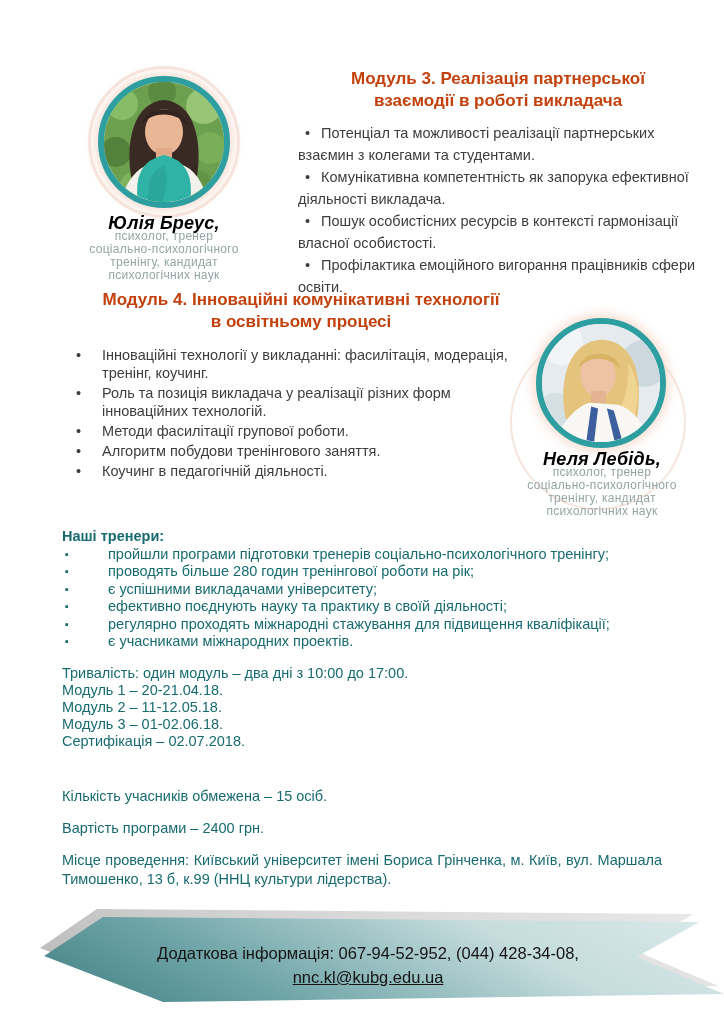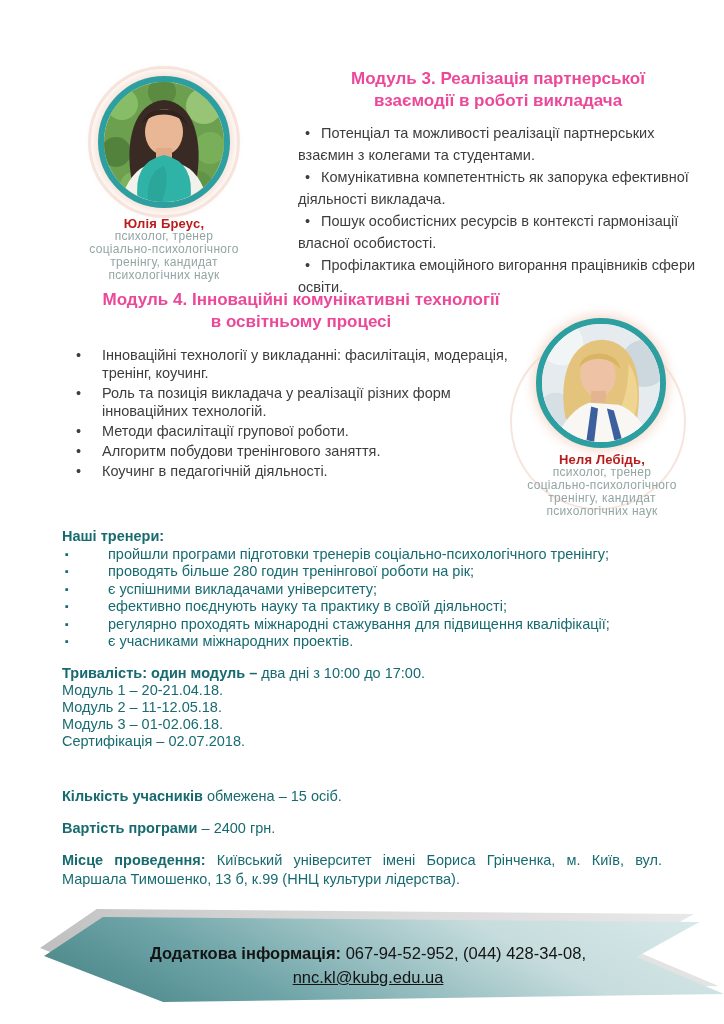--- a/index.html
+++ b/index.html
@@ -25,44 +25,44 @@
     background:#dfe7ea;
   }
   .photo1 { left:98px; top:76px; width:132px; height:132px; }
   .photo2 { left:536px; top:318px; width:130px; height:130px; }
   .photo svg { display:block; width:100%; height:100%; }
 
   
   .caption { position:absolute; width:200px; text-align:center; line-height:13px; }
   .caption1 { left:64px; top:217px; }
   .caption2 { left:502px; top:453px; }
-  .caption .cap-name { font-weight:bold; font-size:13px; color:#b91c1c; letter-spacing:.2px; }
+  .caption .cap-name { font-weight:bold; font-style:italic; font-size:18px; color:#000000; letter-spacing:.2px; }
   .caption .cap-line { font-size:12px; color:#93a5a3; letter-spacing:.3px; }
 
   
-  .module-head { font-weight:bold; font-size:17px; line-height:22px; text-align:center; color:#ec4899; }
+  .module-head { font-weight:bold; font-size:17px; line-height:22px; text-align:center; color:#c2410c; }
   .m3-block { position:absolute; left:298px; top:68px; width:400px; }
   .m3-bullets { margin-top:11px; font-size:14.5px; line-height:21.5px; }
   .m3-item { margin-bottom:1px; }
   .m3-item::before { content:"•"; margin:0 11px 0 7px; }
 
   .m4-block { position:absolute; left:58px; top:289px; width:486px; }
   .m4-bullets { margin-top:13px; width:462px; font-size:14.5px; line-height:18px; }
   .m4-item { position:relative; padding-left:44px; margin-bottom:2px; }
   .m4-item::before { content:"•"; position:absolute; left:18px; }
 
   
   .teal { color:#176b70; }
   .trainers { position:absolute; left:62px; top:528px; width:620px; font-size:14.5px; line-height:17.5px; }
   .trainers-title { font-weight:bold; }
   .tr-item { position:relative; padding-left:46px; }
   .tr-item::before { content:"▪"; position:absolute; left:3px; top:0; font-size:11px; }
 
   .schedule { position:absolute; left:62px; top:665px; width:620px; font-size:14.5px; line-height:17px; }
-  .bold { font-weight:bold; }
+  .bold { font-weight:normal; }
   .info-line { position:absolute; left:62px; width:620px; font-size:14.5px; line-height:19px; }
   .participants { top:787px; }
   .price { top:819px; }
   .location { top:851px; width:600px; text-align:justify; }
 
   
   .banner { position:absolute; left:40px; top:908px; width:684px; height:100px; }
   .ribbon-back {
     position:absolute; inset:0;
     background: linear-gradient(30deg, #b7b7b7 0%, #d4d4d4 45%, #eaeaea 100%);

